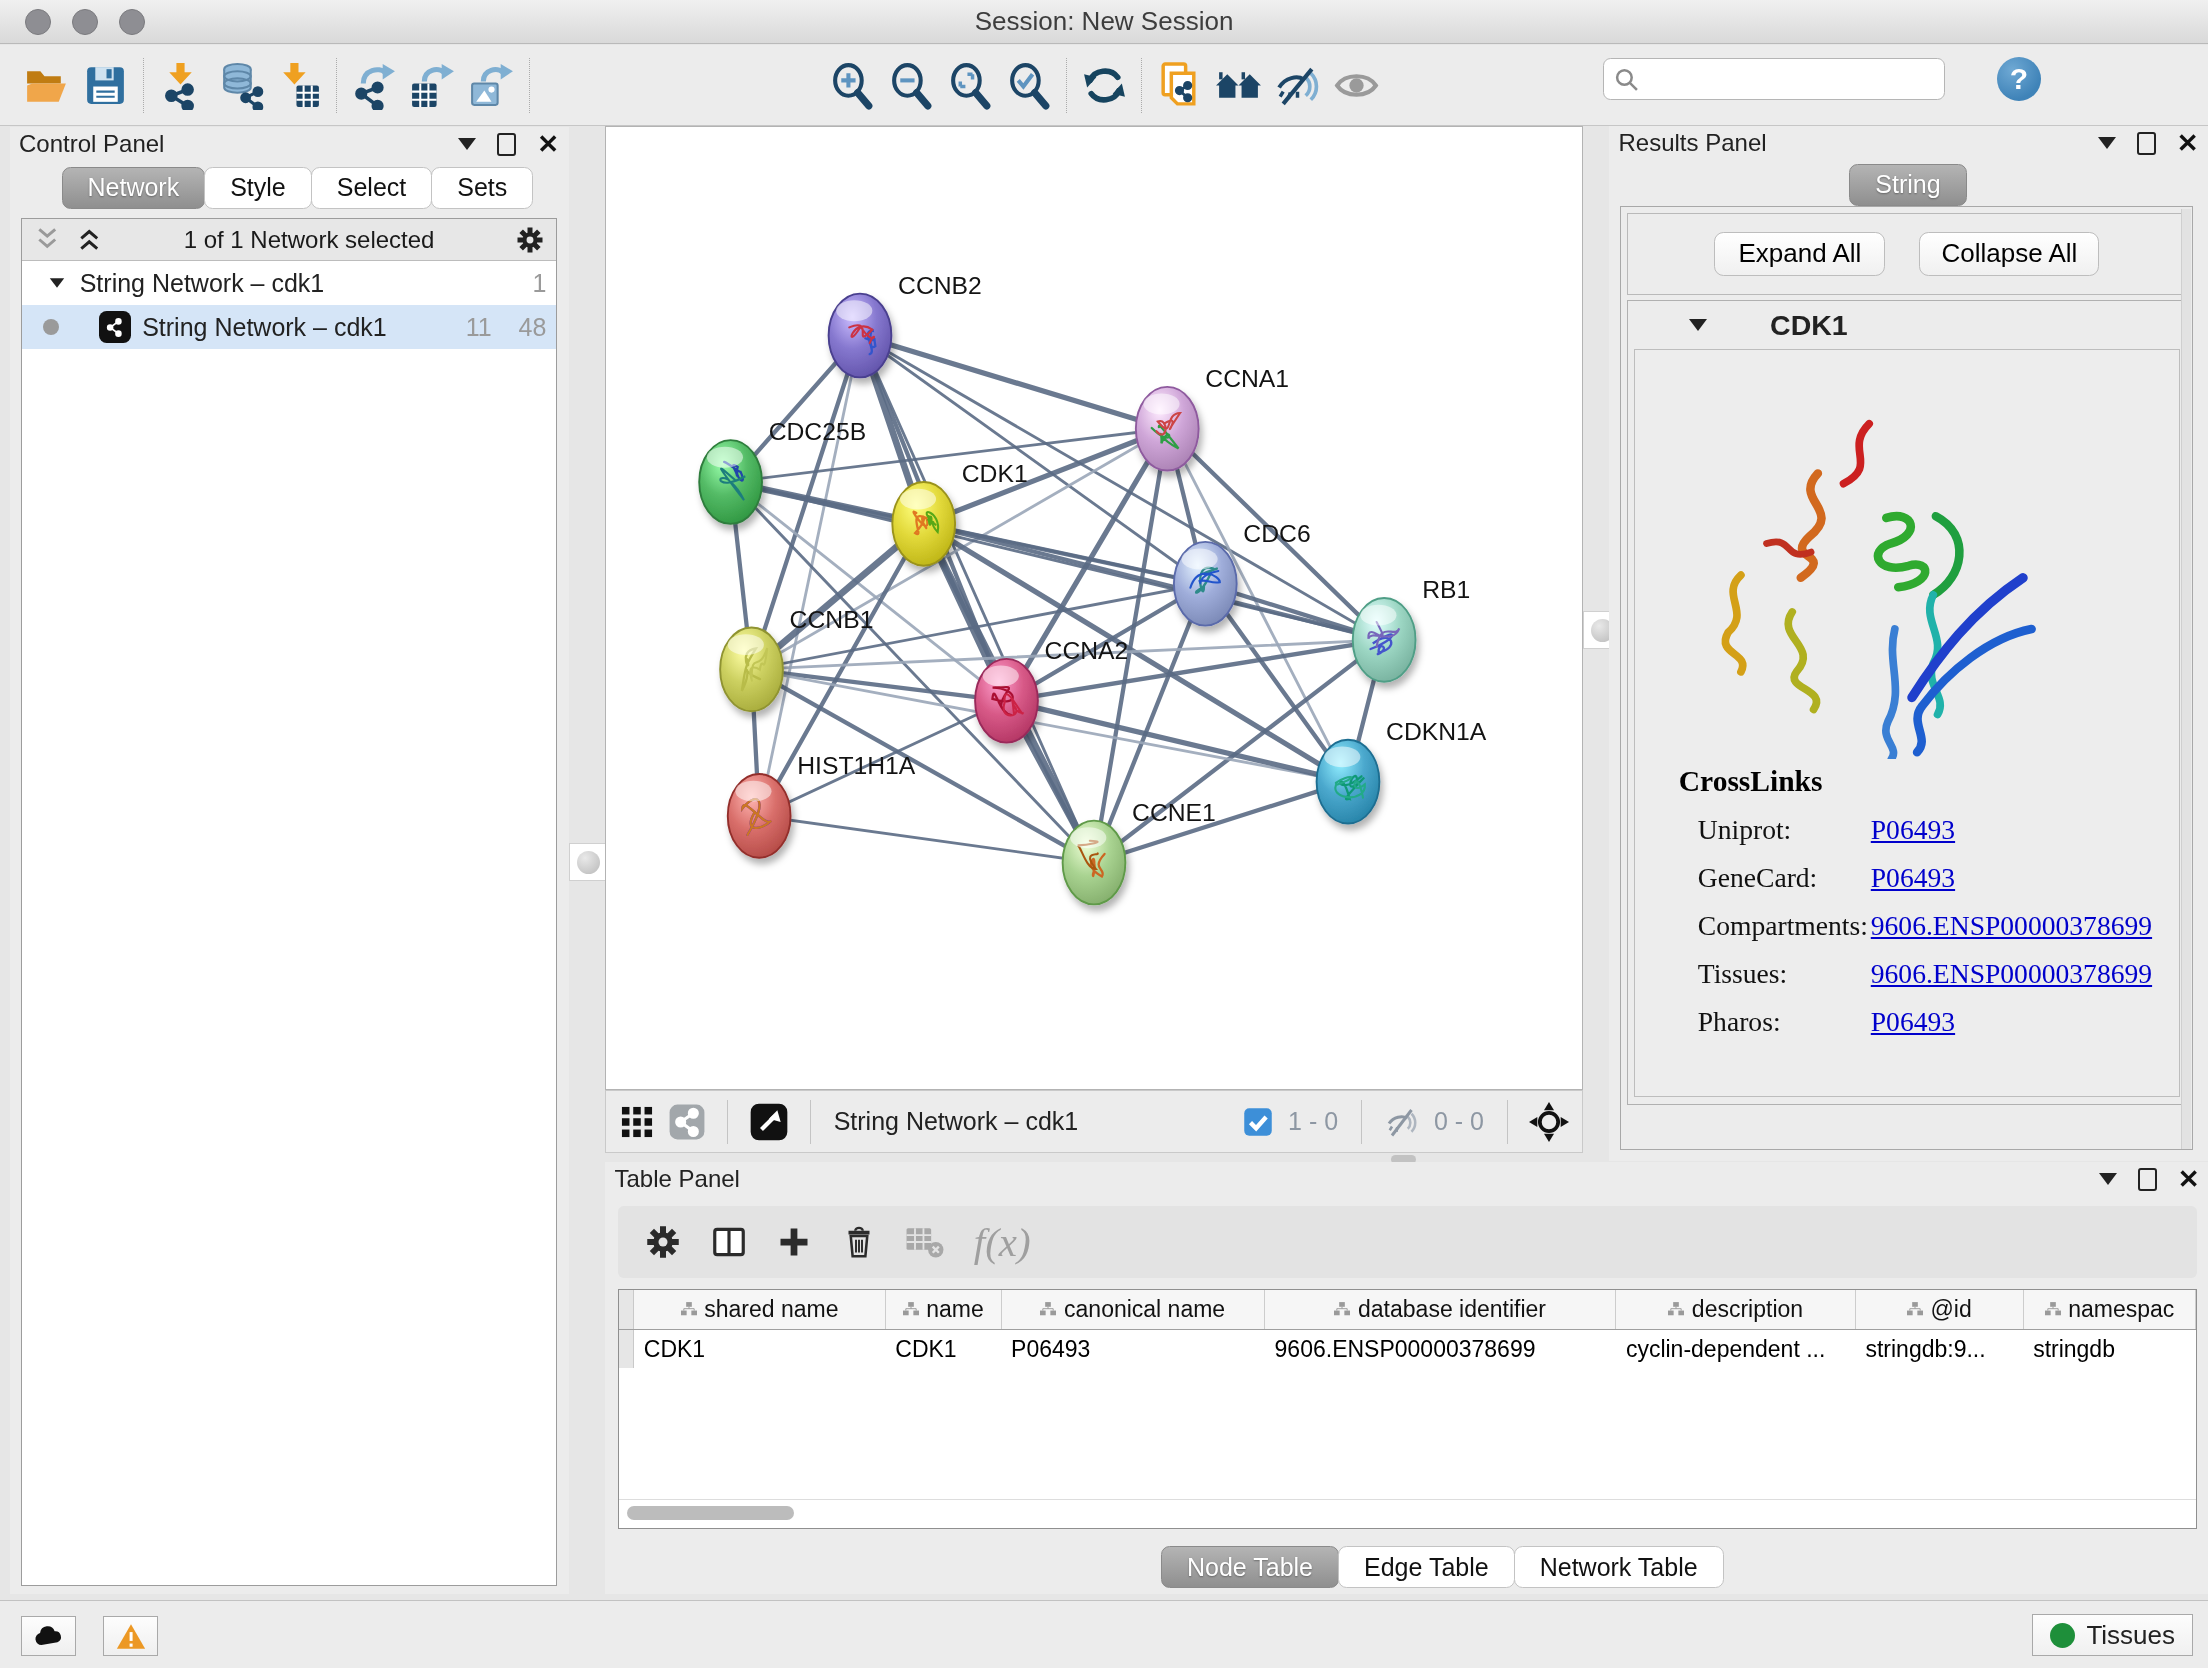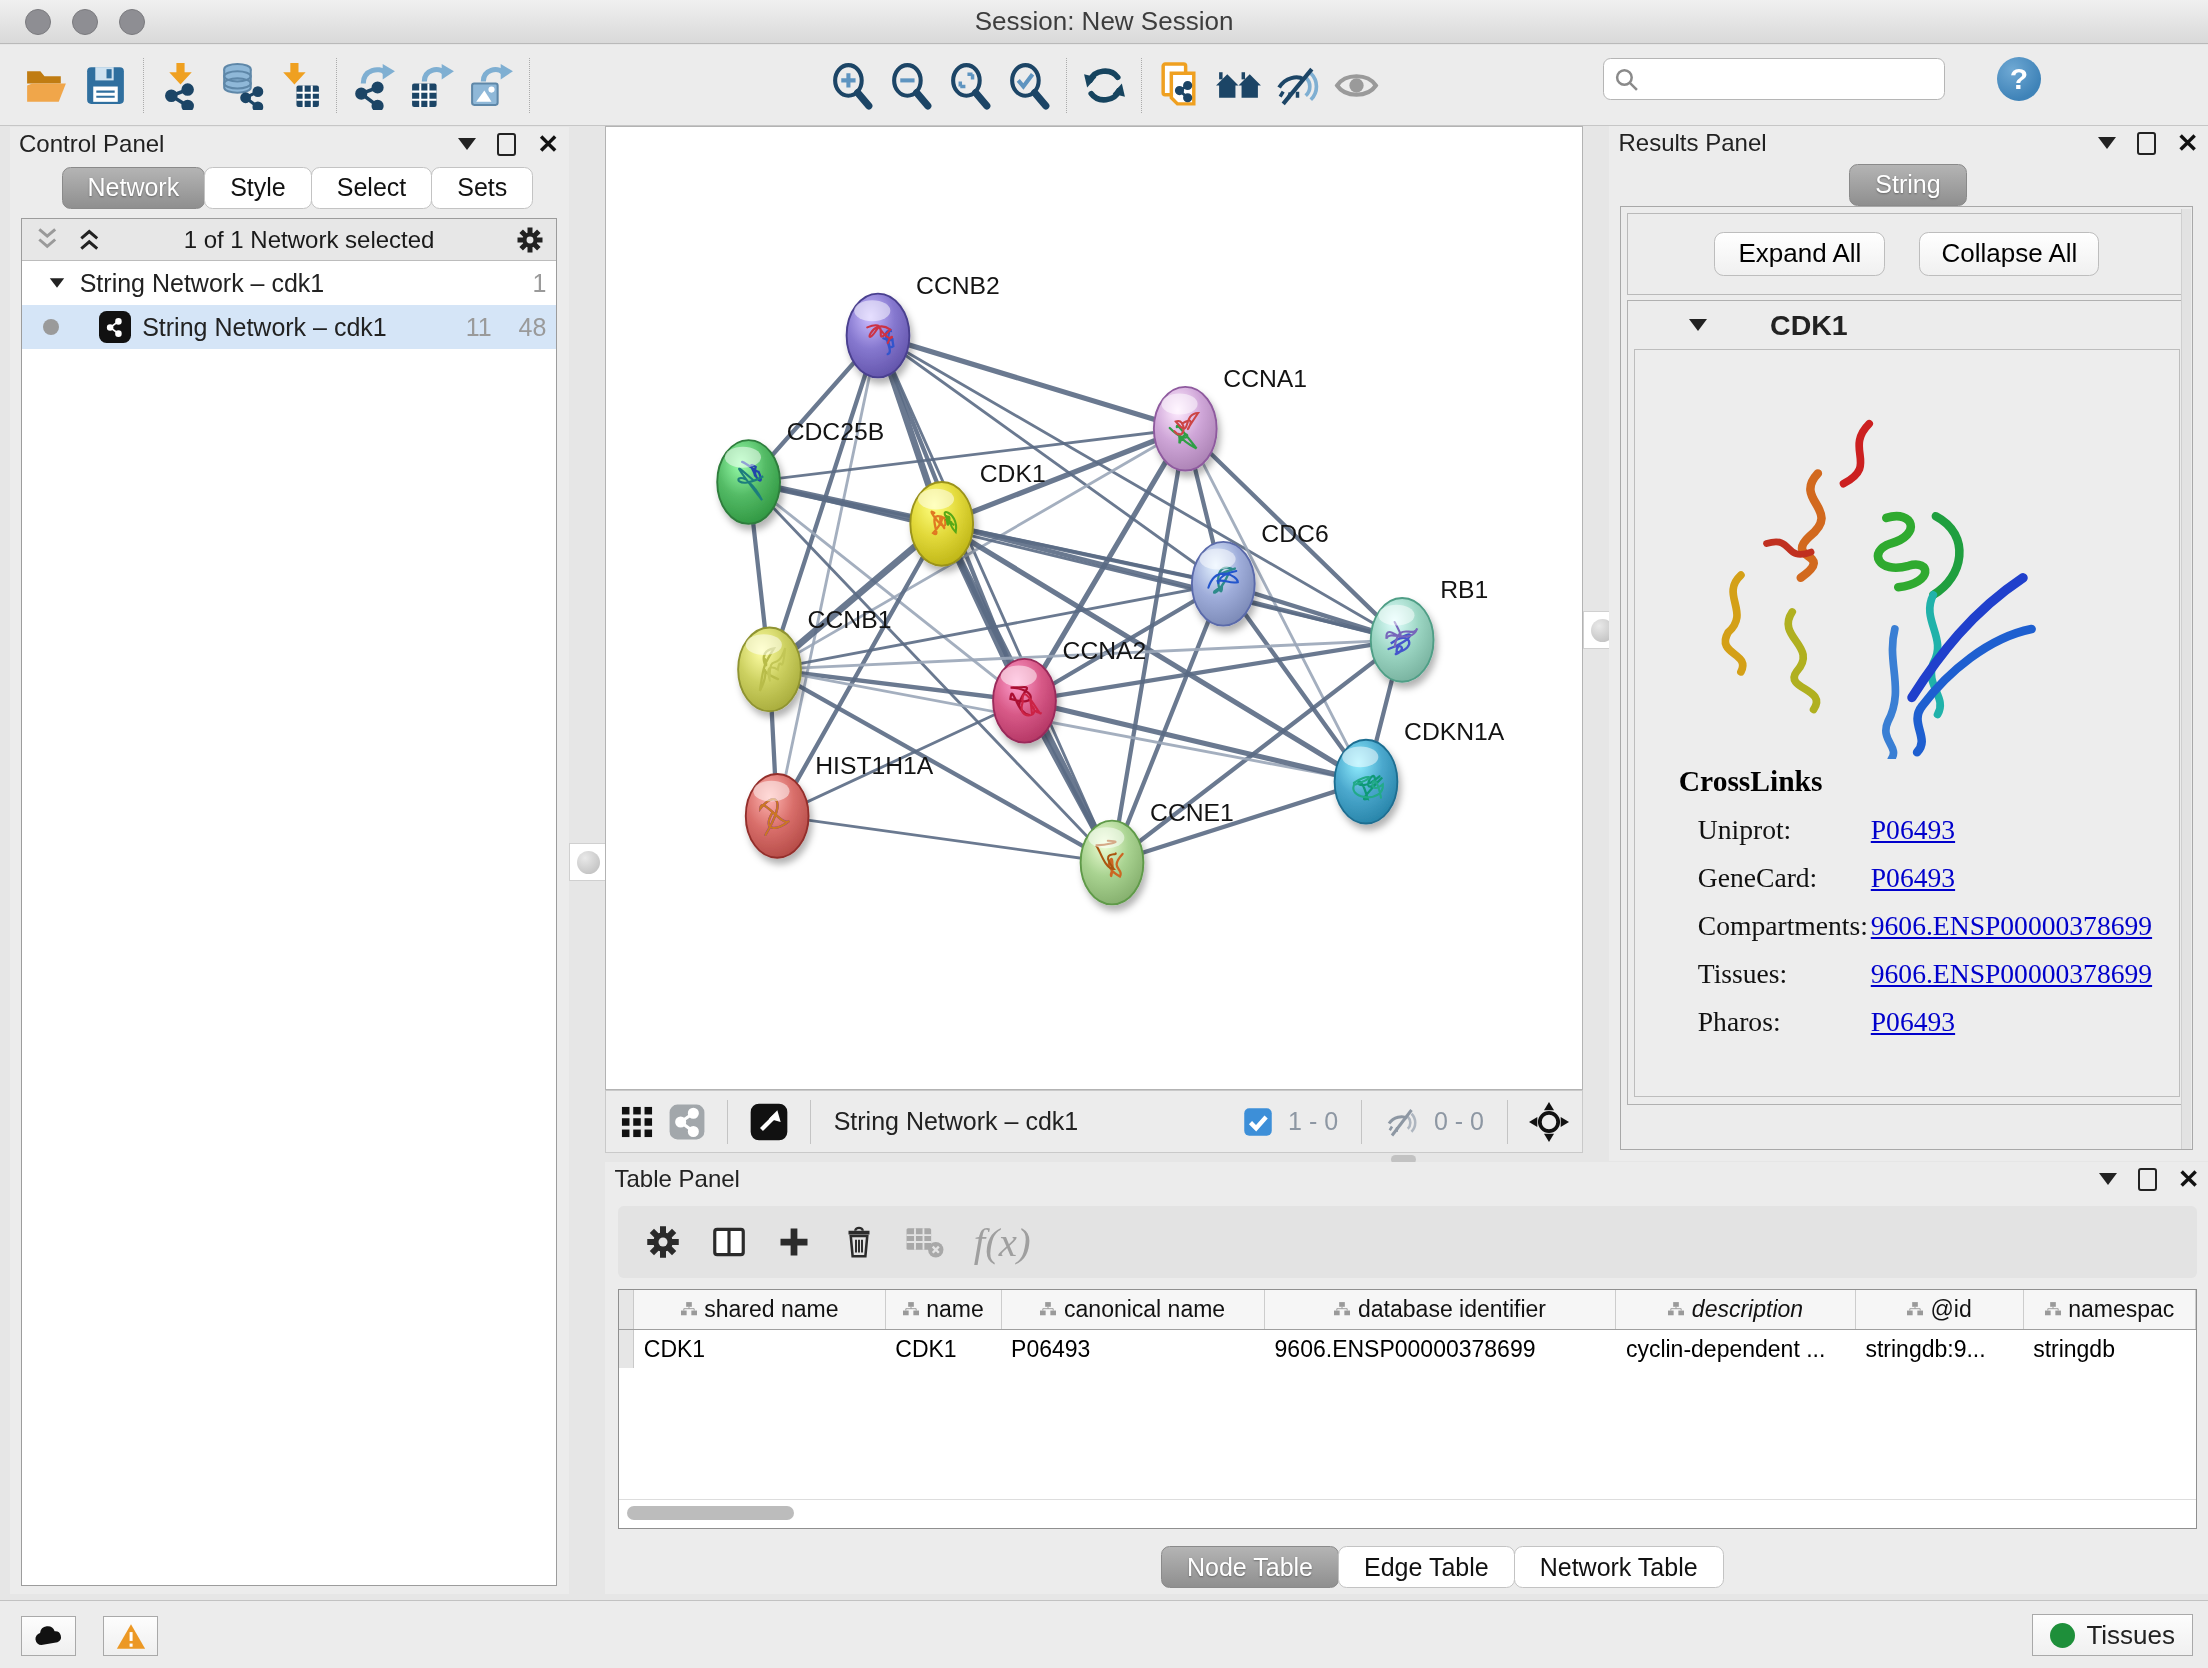--- a/index.html
+++ b/index.html
@@ -47,21 +47,21 @@
   .cp-box { position:absolute; left:11.4px; top:91px; width:536px; height:1368px; background:#fff; border:1px solid #9c9c9c; }
   .cp-strip { height:42px; background:#e7e7e7; border-bottom:1px solid #bcbcbc; display:flex; align-items:center; padding:0 11.4px; }
   .cp-strip .status { flex:1; text-align:center; font-size:24px; color:#1a1a1a; }
   .tree-row { display:flex; align-items:center; height:44px; font-size:25px; padding:0 9.5px; }
   .tree-row .cnt { margin-left:auto; color:#9a9a9a; font-size:25px; }
   .tree-row.child { background:#d5e5f7; }
   .dot { width:16px; height:16px; border-radius:50%; background:#9a9a9a; margin:0 15px 0 11.4px; }
   .share-badge { width:32px; height:32px; border-radius:7.6px; background:#111; display:flex; align-items:center; justify-content:center; margin-right:11.4px; }
 
   
-  .canvas { position:absolute; left:605px; top:126px; width:978px; height:964px; background:#fff; border:1px solid #b3b3b3;padding-left:18px; }
+  .canvas { position:absolute; left:605px; top:126px; width:978px; height:964px; background:#fff; border:1px solid #b3b3b3; }
   .navbar { position:absolute; left:605px; top:1090px; width:978px; height:63px; background:#ececec;
     border:1px solid #c9c9c9; display:flex; align-items:center; }
   .nb-sep { width:0; height:44px; border-left:1px solid #c4c4c4; margin:0 13.3px; }
   .nb-title { font-size:25px; color:#222; margin-left:9.5px; flex:1; }
   .nb-num { font-size:25px; color:#8d97a3; margin:0 9.5px 0 7.6px; }
   .nb-icon { display:flex; align-items:center; justify-content:center; margin:0 7.6px; }
 
   .splitter-handle { position:absolute; width:38px; height:38px; background:#fff; border:1px solid #d0d0d0;
     display:flex; align-items:center; justify-content:center; }
   .splitter-handle i { width:23px; height:23px; border-radius:50%;
@@ -767,21 +767,21 @@
         </div>
         <div class="th" style="width: 352px;">
           <svg width="16" height="14.3" viewBox="0 0 17 15">
             <rect x="5.5" y="0" width="6" height="5" fill="#9a9a9a"></rect>
             <rect x="0" y="9" width="6" height="5" fill="#9a9a9a"></rect>
             <rect x="11" y="9" width="6" height="5" fill="#9a9a9a"></rect>
             <path d="M8.5 5 v2 M3 9 V7 h11 v2" stroke="#9a9a9a" fill="none"></path>
           </svg>
           <span>database identifier</span>
         </div>
-        <div class="th" style="width: 240px; font-style: italic;">
+        <div class="th" style="width: 240px;">
           <svg width="16" height="14.3" viewBox="0 0 17 15">
             <rect x="5.5" y="0" width="6" height="5" fill="#9a9a9a"></rect>
             <rect x="0" y="9" width="6" height="5" fill="#9a9a9a"></rect>
             <rect x="11" y="9" width="6" height="5" fill="#9a9a9a"></rect>
             <path d="M8.5 5 v2 M3 9 V7 h11 v2" stroke="#9a9a9a" fill="none"></path>
           </svg>
           <span>description</span>
         </div>
         <div class="th" style="width: 168px;">
           <svg width="16" height="14.3" viewBox="0 0 17 15">

